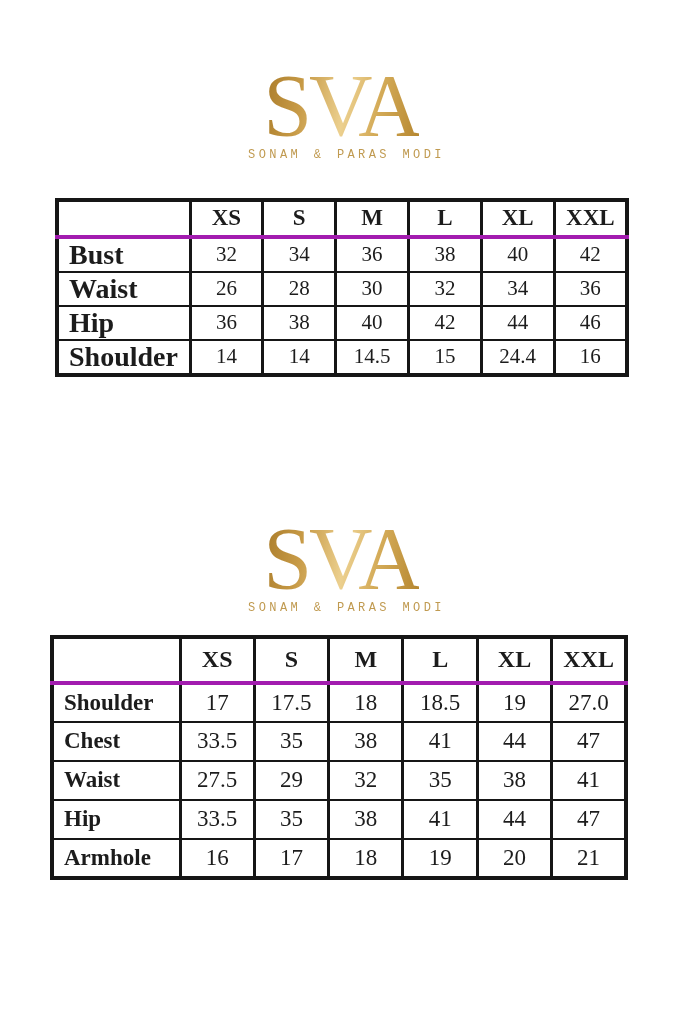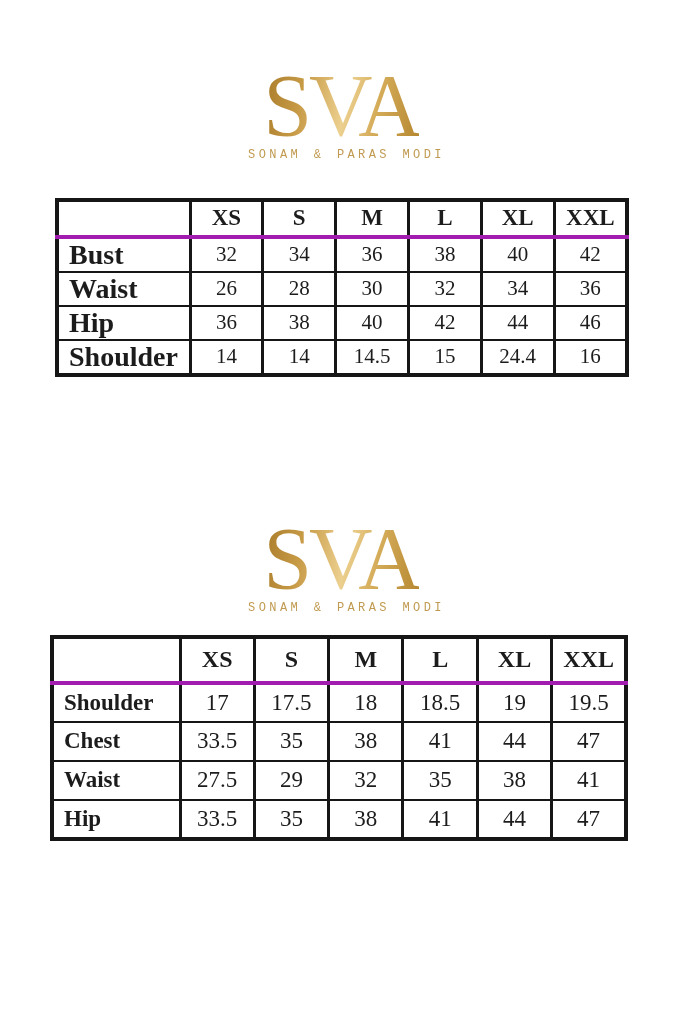--- a/index.html
+++ b/index.html
@@ -176,21 +176,21 @@
         </tr>
       </thead>
       <tbody>
         <tr>
           <th class="label-col">Shoulder</th>
           <td>17</td>
           <td>17.5</td>
           <td>18</td>
           <td>18.5</td>
           <td>19</td>
-          <td>19.5</td>
+          <td>27.0</td>
         </tr>
         <tr>
           <th class="label-col">Chest</th>
           <td>33.5</td>
           <td>35</td>
           <td>38</td>
           <td>41</td>
           <td>44</td>
           <td>47</td>
         </tr>
@@ -205,16 +205,25 @@
         </tr>
         <tr>
           <th class="label-col">Hip</th>
           <td>33.5</td>
           <td>35</td>
           <td>38</td>
           <td>41</td>
           <td>44</td>
           <td>47</td>
         </tr>
+        <tr>
+          <th class="label-col">Armhole</th>
+          <td>16</td>
+          <td>17</td>
+          <td>18</td>
+          <td>19</td>
+          <td>20</td>
+          <td>21</td>
+        </tr>
       </tbody>
     </table>
 
 </div>
 
 </body></html>

